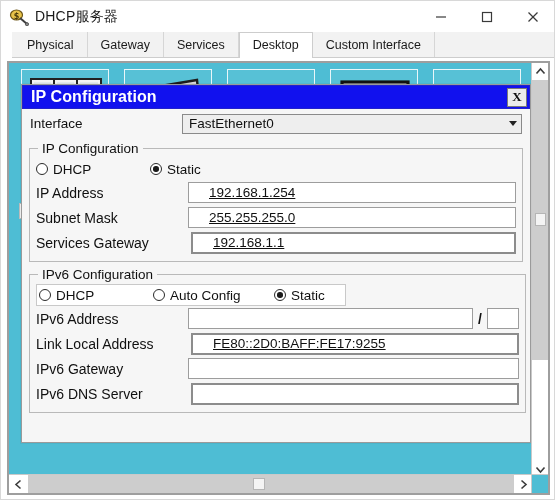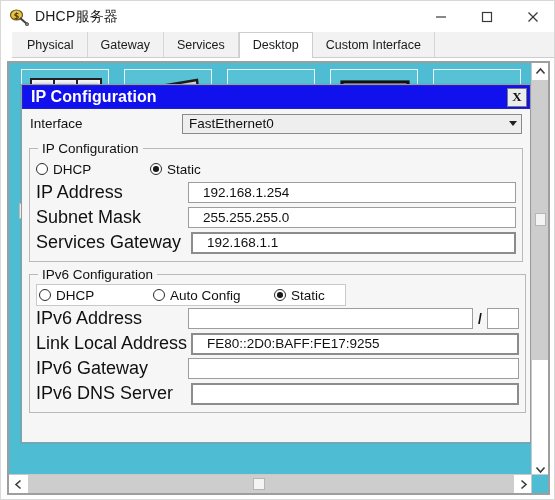--- a/index.html
+++ b/index.html
@@ -251,29 +251,29 @@
     content: "";
     position: absolute; left: 2.4px; top: 2.4px;
     width: 5.5px; height: 5.5px; border-radius: 50%;
     background: #1a1a1a;
   }
   .radio .rl { font-size: 13.5px; color: #101010; }
   .radio.dhcp { width: 108px; }
   .radio.autocfg { width: 115px; }
 
   .f-row { display: flex; align-items: center; height: 25px; }
-  .f-lbl { width: 152px; font-size: 18px; color: #101010; white-space: nowrap; }
+  .f-lbl { width: 152px; font-size: 14px; color: #101010; white-space: nowrap; }
   .f-in {
     flex: 1; height: 21px;
     background: #ffffff;
     border: 1px solid #9d9d9d;
     font-size: 13.5px; color: #101010;
     display: flex; align-items: center;
-    padding-left: 14px;
-    overflow: hidden; white-space: nowrap;
+    padding-left: 20px;
+    overflow: hidden; white-space: nowrap; text-decoration: underline;
   }
   .f-in.focused {
     border: 2px solid #8c8c8c;
     margin-left: 3px;
     height: 22px;
     text-align: right;
   }
   .f-in.v6addr { flex: none; width: 285px; }
   .slash {
     width: 14px; text-align: center;

